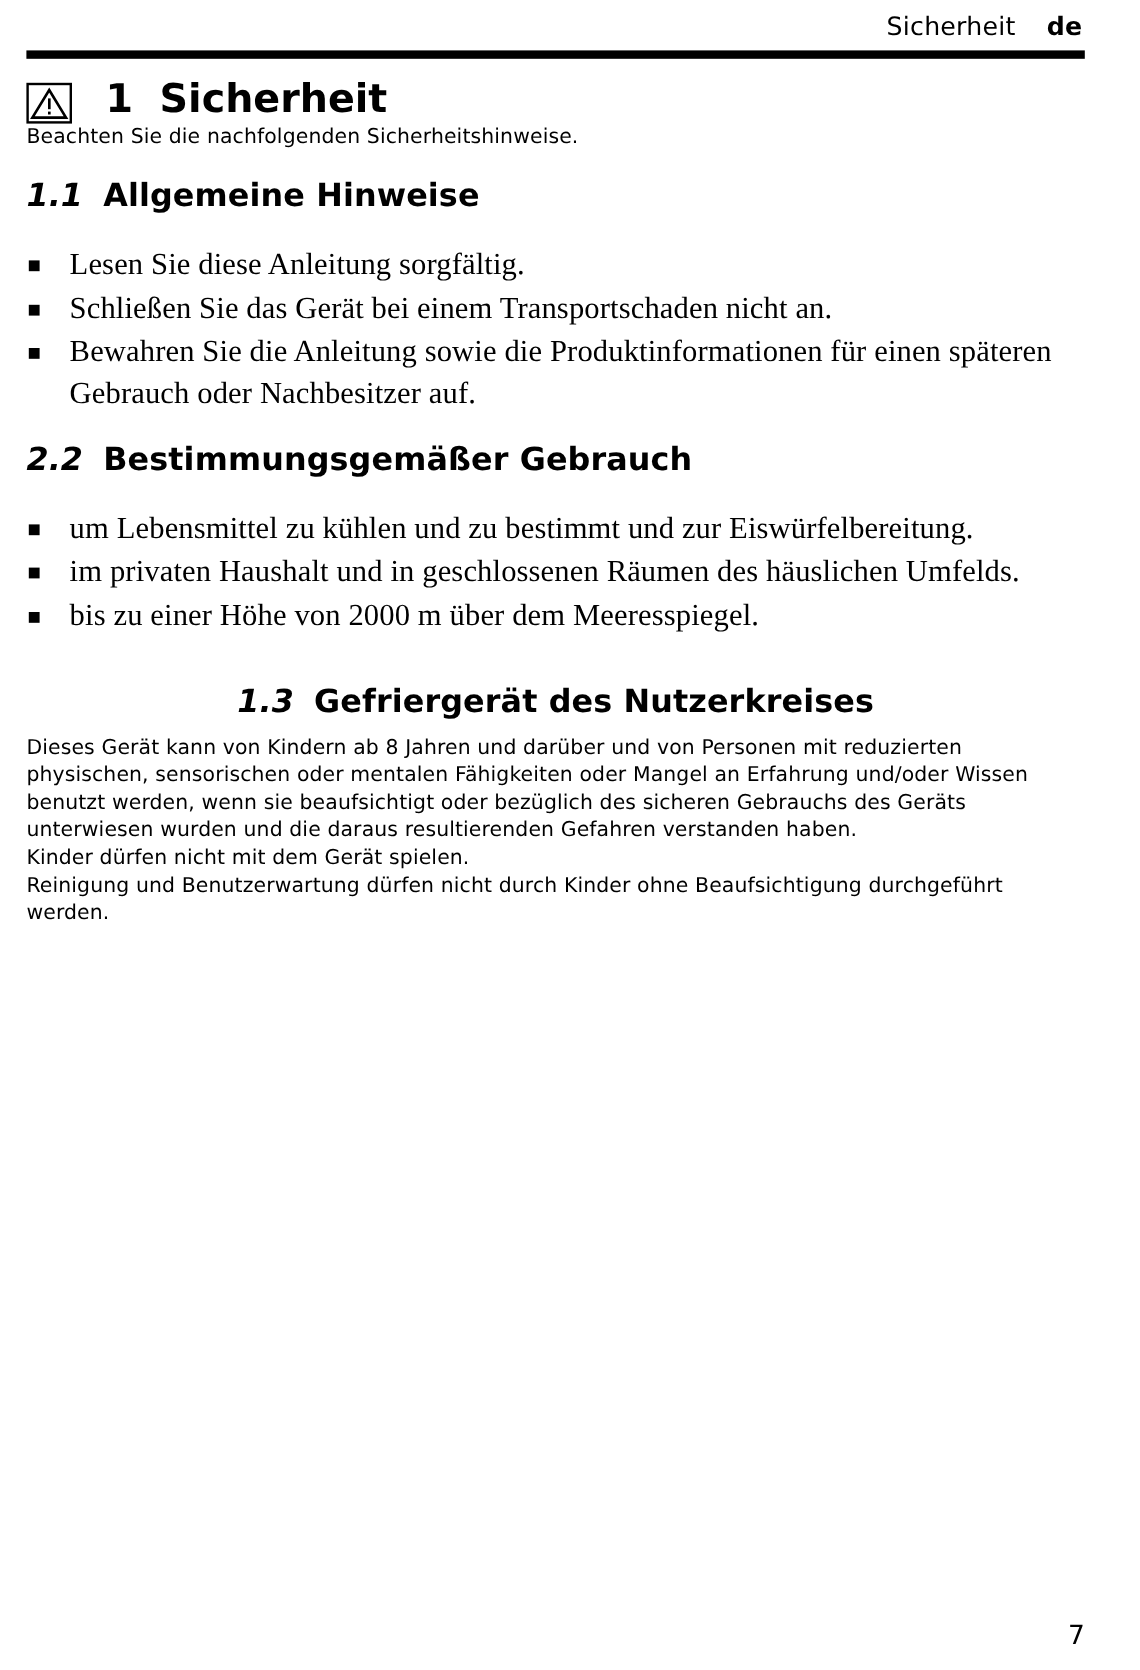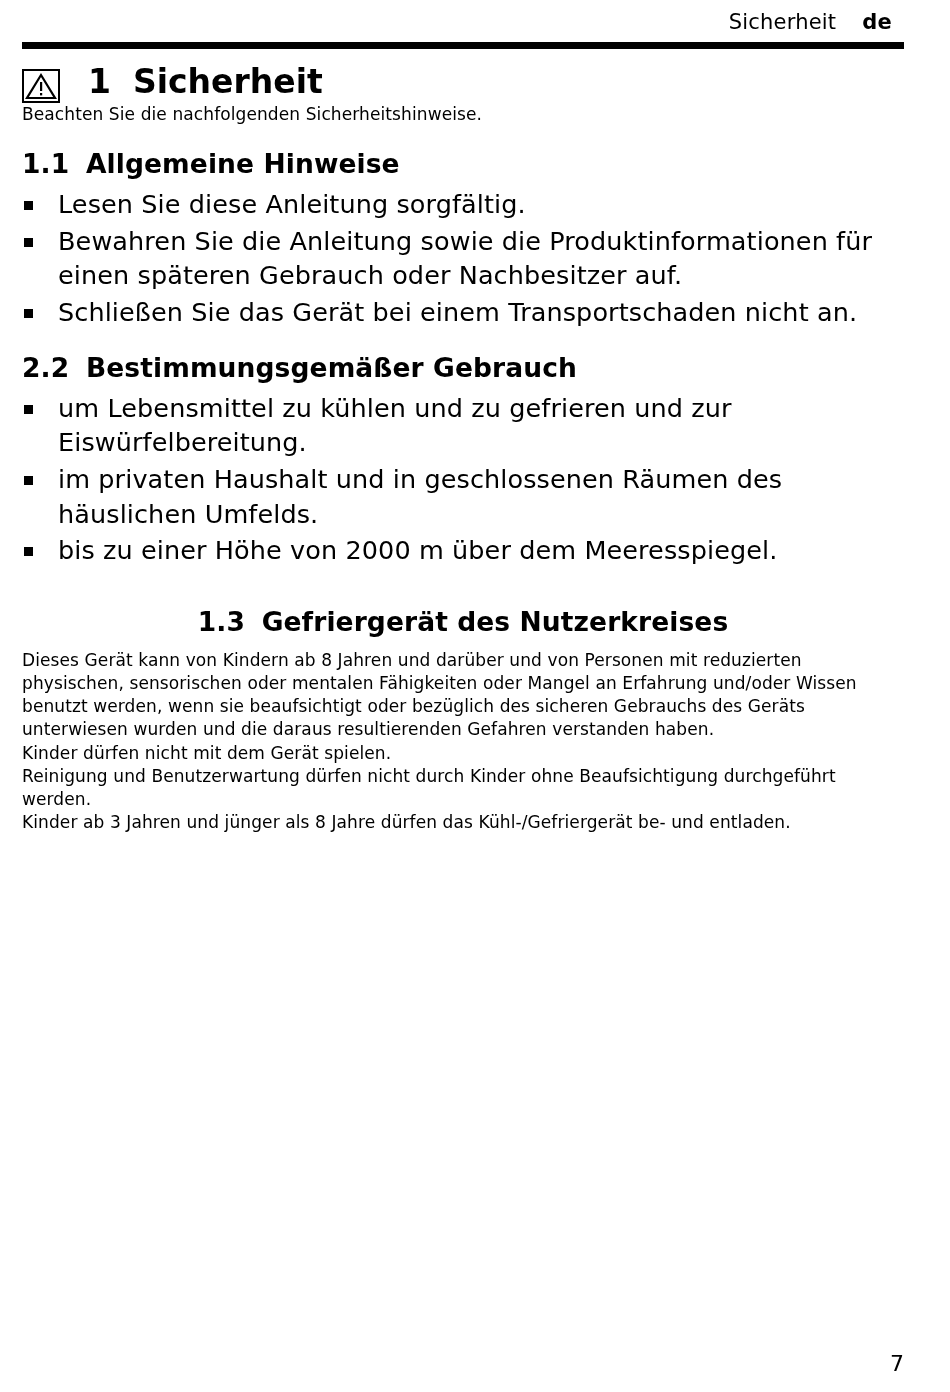--- a/index.html
+++ b/index.html
@@ -30,21 +30,21 @@
     font-size: 21px;
     padding-top: 10px;
     letter-spacing: 0.2px;
   }
   .runhead .chap {
     font-weight: normal;
   }
   .runhead .lang {
     font-weight: bold;
     margin-left: 26px;
-    margin-right: 12px;
+    margin-right: 2px;
   }
   .rule {
     margin-top: 8px;
     height: 7px;
     background: #000000;
     width: 100%;
   }
   
   .chapter-title-row {
     display: flex;
@@ -86,29 +86,31 @@
   h2.sub {
     font-size: 26.5px;
     font-weight: bold;
     margin: 22px 0 0 0;
     display: flex;
     letter-spacing: 0.1px;
   }
   h2.sub .n {
     width: 64px;
     flex: 0 0 auto;
+    font-style: italic;
   }
   h2.sub.gap-top {
     margin-top: 38px;
     justify-content: center;
   }
   ul.bullets {
     list-style: none;
-    margin: 8px 0 0 0;
+    margin: 24px 0 0 0;
     padding: 0;
+    font-family: Liberation Serif, serif;
   }
   ul.bullets li {
     font-size: 25.5px;
     line-height: 1.36;
     position: relative;
     padding-left: 36px;
     margin-top: 2px;
     letter-spacing: 0.1px;
   }
   ul.bullets li .sq {
@@ -155,39 +157,38 @@
   </div>
 
   <p class="body intro">Beachten Sie die nachfolgenden Sicherheitshinweise.</p>
 
   <h2 class="sub">
     <span class="n">1.1</span>
     <span>Allgemeine Hinweise</span>
   </h2>
   <ul class="bullets">
     <li><span class="sq"></span><span>Lesen Sie diese Anleitung sorgfältig.</span></li>
+    <li><span class="sq"></span><span>Schließen Sie das Gerät bei einem Transportschaden nicht an.</span></li>
     <li><span class="sq"></span><span>Bewahren Sie die Anleitung sowie die Produktinformationen für einen späteren Gebrauch oder Nachbesitzer auf.</span></li>
-    <li><span class="sq"></span><span>Schließen Sie das Gerät bei einem Transportschaden nicht an.</span></li>
   </ul>
 
   <h2 class="sub">
     <span class="n">2.2</span>
     <span>Bestimmungsgemäßer Gebrauch</span>
   </h2>
   <ul class="bullets tight">
-    <li><span class="sq"></span><span>um Lebensmittel zu kühlen und zu gefrieren und zur Eiswürfelbereitung.</span></li>
+    <li><span class="sq"></span><span>um Lebensmittel zu kühlen und zu bestimmt und zur Eiswürfelbereitung.</span></li>
     <li><span class="sq"></span><span>im privaten Haushalt und in geschlossenen Räumen des häuslichen Umfelds.</span></li>
     <li><span class="sq"></span><span>bis zu einer Höhe von 2000 m über dem Meeresspiegel.</span></li>
   </ul>
 
   <h2 class="sub gap-top">
     <span class="n">1.3</span>
     <span>Gefriergerät des Nutzerkreises</span>
   </h2>
   <div class="para-block">
     <p class="body">Dieses Gerät kann von Kindern ab 8 Jahren und darüber und von Personen mit reduzierten physischen, sensorischen oder mentalen Fähigkeiten oder Mangel an Erfahrung und/oder Wissen benutzt werden, wenn sie beaufsichtigt oder bezüglich des sicheren Gebrauchs des Geräts unterwiesen wurden und die daraus resultierenden Gefahren verstanden haben.</p>
     <p class="body">Kinder dürfen nicht mit dem Gerät spielen.</p>
     <p class="body">Reinigung und Benutzerwartung dürfen nicht durch Kinder ohne Beaufsichtigung durchgeführt werden.</p>
-    <p class="body">Kinder ab 3 Jahren und jünger als 8 Jahre dürfen das Kühl-/Gefriergerät be- und entladen.</p>
   </div>
 
   <div class="folio">7</div>
 </div>
 
 </body></html>

